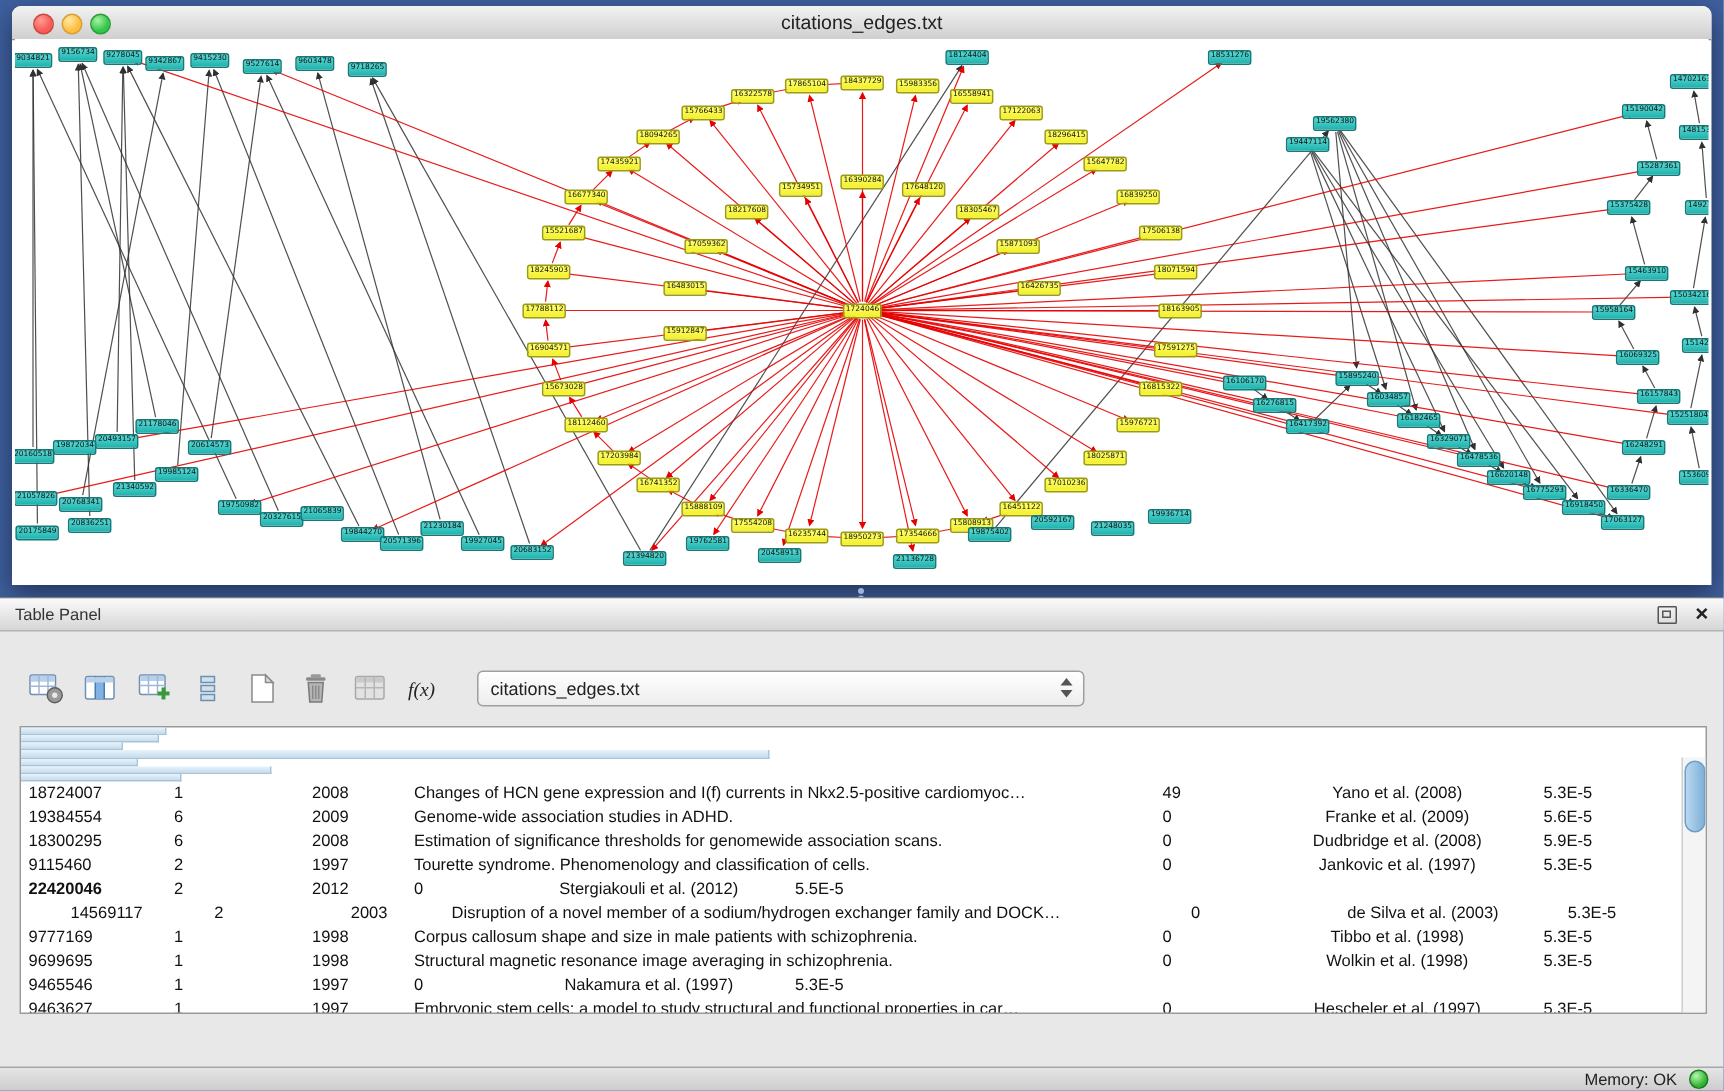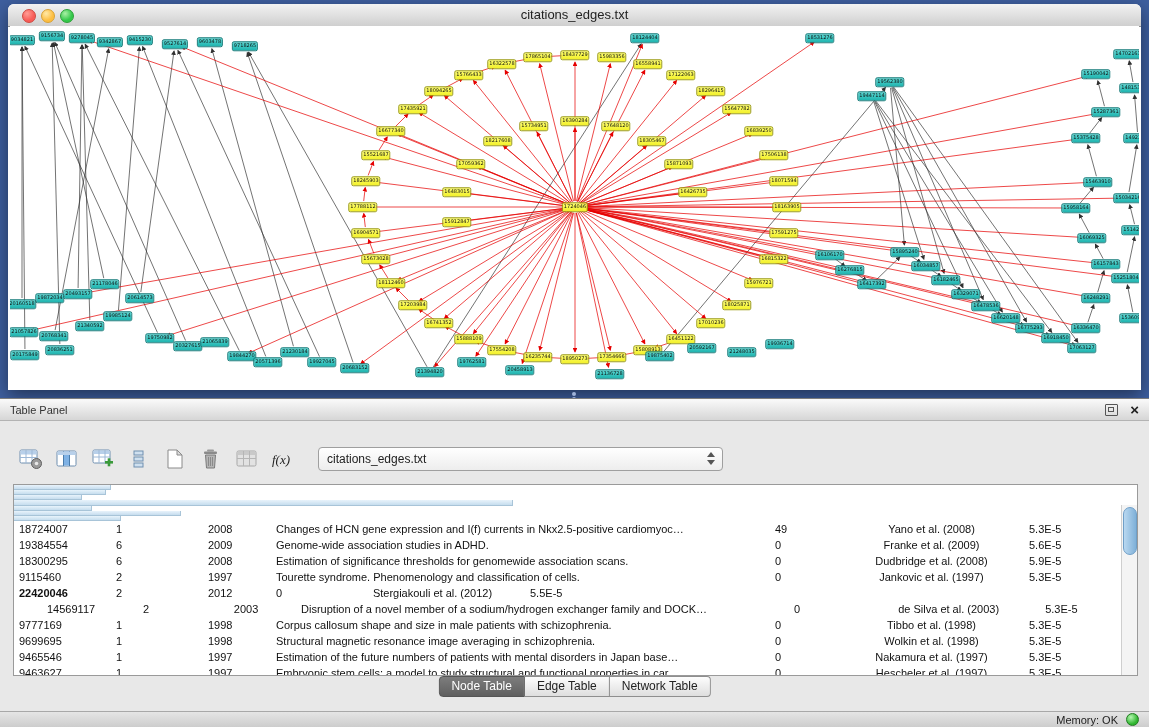--- a/index.html
+++ b/index.html
@@ -520,43 +520,37 @@
           <div class="td" style="width: 68px;">1998</div>
           <div class="td" style="width: 499px;">Structural magnetic resonance image averaging in schizophrenia.</div>
           <div class="td" style="width: 78px;">0</div>
           <div class="td center" style="width: 167px;">Wolkin et al. (1998)</div>
           <div class="td" style="width: 107px; padding-left: 14px;">5.3E-5</div>
         </div>
         <div class="trow">
           <div class="td" style="width: 97px;">9465546</div>
           <div class="td" style="width: 92px;">1</div>
           <div class="td" style="width: 68px;">1997</div>
-          <div class="td" style="width: 499px;">Estimation of the future numbers of patients with mental disorders in Japan base…</div>
           <div class="td" style="width: 78px;">0</div>
           <div class="td center" style="width: 167px;">Nakamura et al. (1997)</div>
           <div class="td" style="width: 107px; padding-left: 14px;">5.3E-5</div>
         </div>
         <div class="trow">
           <div class="td" style="width: 97px;">9463627</div>
           <div class="td" style="width: 92px;">1</div>
           <div class="td" style="width: 68px;">1997</div>
           <div class="td" style="width: 499px;">Embryonic stem cells: a model to study structural and functional properties in car…</div>
           <div class="td" style="width: 78px;">0</div>
           <div class="td center" style="width: 167px;">Hescheler et al. (1997)</div>
           <div class="td" style="width: 107px; padding-left: 14px;">5.3E-5</div>
         </div>
       </div>
     <div class="vscroll">
       <div class="vthumb"></div>
     </div>
   </div>
 
-  <div class="tabs" id="tabs">
-      <div class="tab active">Node Table</div>
-      <div class="tab">Edge Table</div>
-      <div class="tab">Network Table</div>
-    </div>
 </div>
 
 <div class="statusbar">
   <span class="mem-label">Memory: OK</span>
   <span class="mem-dot"></span>
 </div>
 
 </body></html>

